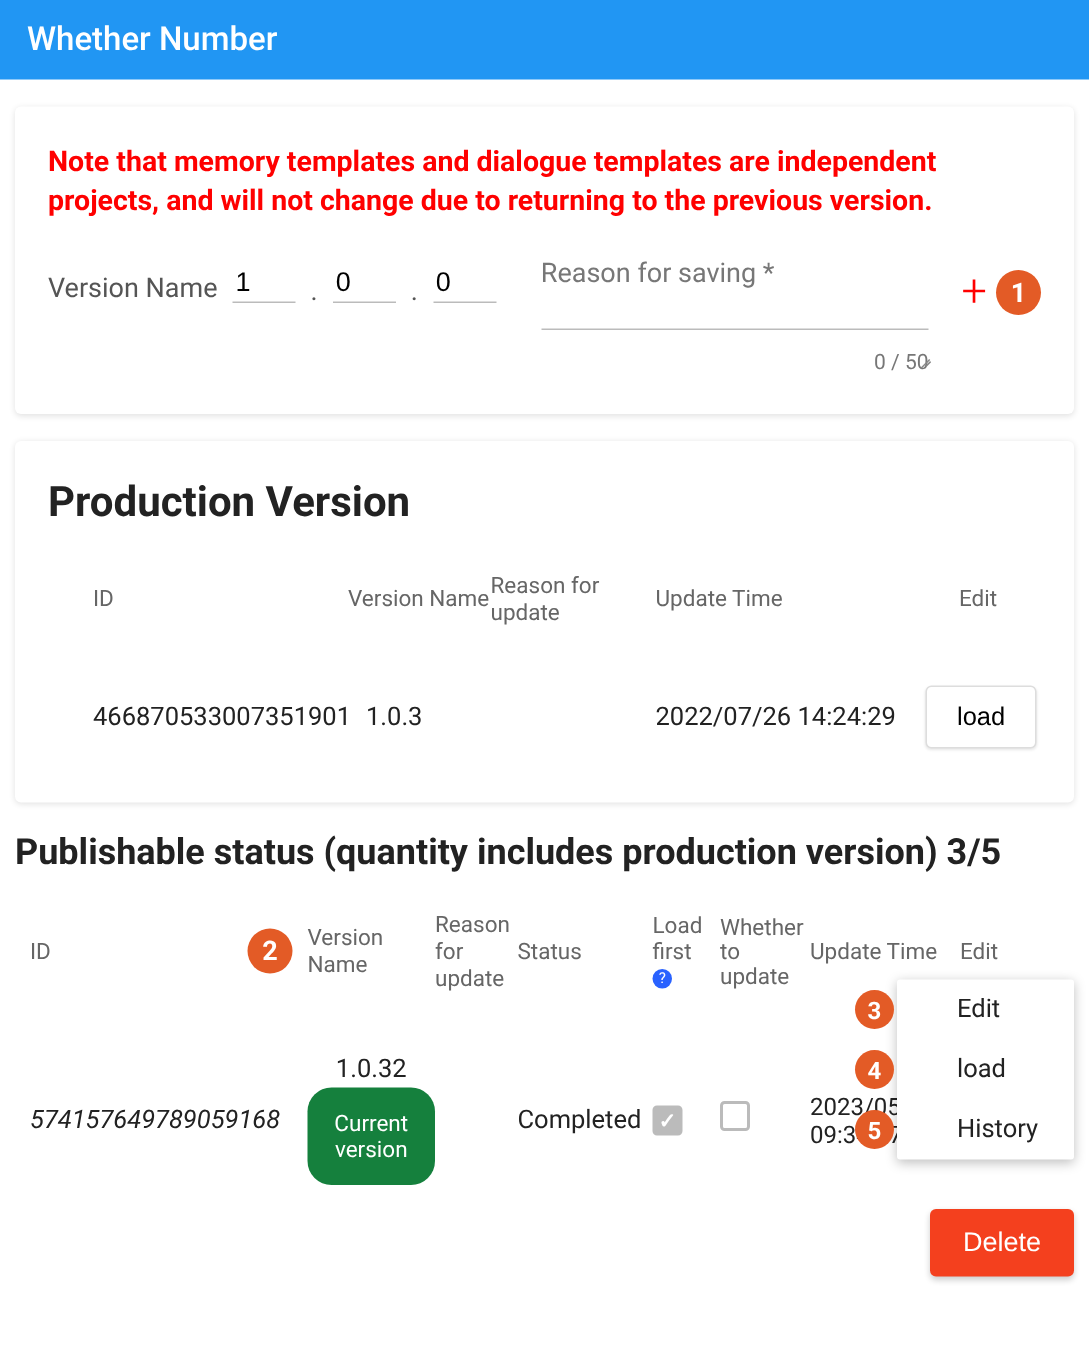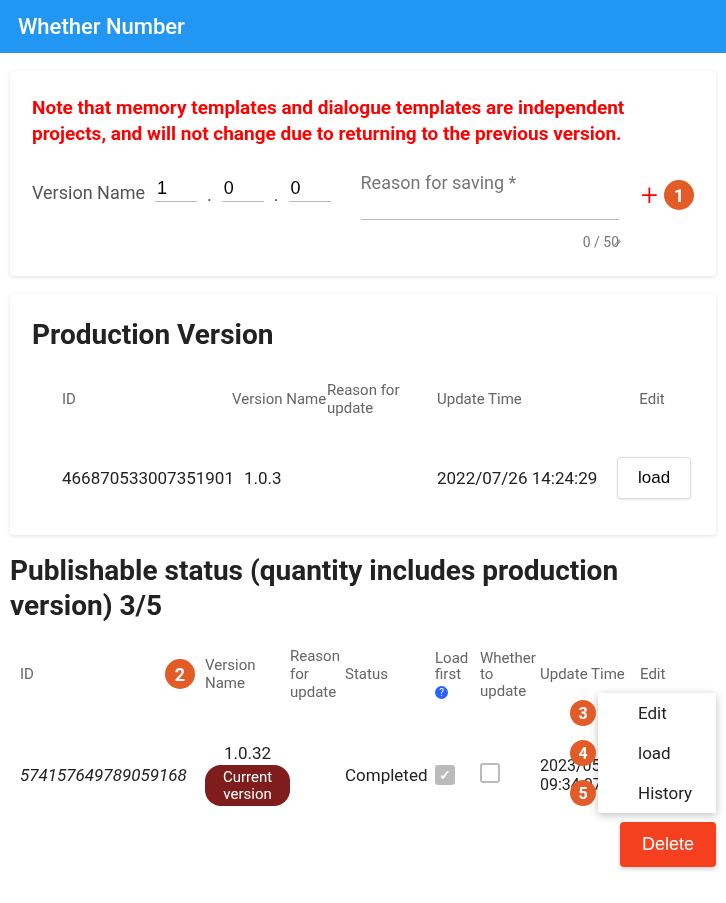--- a/index.html
+++ b/index.html
@@ -27,36 +27,36 @@
 .prod-head, .prod-row { display: flex; align-items: center; padding: 10px 0; }
 .prod-head { color: #666; font-size: 15px; border-bottom: 0; margin-bottom: 20px; }
 .col-id { width: 200px; padding-left: 30px; }
 .col-vn { width: 95px; }
 .col-reason { width: 110px; }
 .col-time { width: 180px; }
 .col-edit { width: 70px; text-align: center; }
 .prod-row { font-size: 17px; color: #222; }
 .load-btn { border: 1px solid #ddd; background: #fff; border-radius: 4px; padding: 10px 20px; font-size: 17px; cursor: pointer; box-shadow: 0 1px 2px rgba(0,0,0,0.1); }
 .pub-block { margin: 18px 10px 0 10px; }
-.pub-title { font-size: 28px; font-weight: 700; line-height: 1.25; margin-bottom: 18px; }
+.pub-title { font-size: 24px; font-weight: 700; line-height: 1.25; margin-bottom: 18px; }
 .pub-head { display: flex; align-items: center; color: #666; font-size: 15px; padding: 6px 0 12px 0; position: relative; }
 .pc-id { width: 155px; padding-left: 10px; }
 .pc-badge2 { width: 40px; display: flex; align-items: center; }
 .pc-vn { width: 85px; }
 .pc-reason { width: 55px; }
 .pc-status { width: 90px; }
 .pc-loadfirst { width: 45px; line-height: 1.1; }
 .pc-publish { width: 60px; line-height: 1.1; }
 .pc-time { width: 100px; }
 .pc-edit { width: 40px; }
 .help-icon { display: inline-block; width: 13px; height: 13px; border-radius: 50%; background: #2962ff; color: #fff; font-size: 10px; text-align: center; line-height: 13px; margin-top: 2px; }
 .pub-row { display: flex; align-items: center; font-size: 17px; padding: 30px 0 10px 0; position: relative; }
 .pr-id { width: 195px; padding-left: 10px; font-style: italic; }
 .pr-vn { width: 85px; text-align: center; }
-.chip { display: inline-block; background: #7f1d1d; color: #fff; border-radius: 16px; padding: 4px 10px; font-size: 15px; line-height: 1.1; text-align: center; margin-top: 2px; }
+.chip { display: inline-block; background: #15803d; color: #fff; border-radius: 16px; padding: 16px 10px; font-size: 15px; line-height: 1.1; text-align: center; margin-top: 2px; }
 .pr-reason { width: 55px; }
 .pr-status { width: 90px; }
 .checkbox { width: 20px; height: 20px; border: 2px solid #bbb; border-radius: 3px; display: inline-flex; align-items: center; justify-content: center; }
 .checkbox.checked { background: #bbb; border-color: #bbb; }
 .checkbox.checked::after { content: "✓"; color: #fff; font-size: 14px; font-weight: 700; }
 .pr-loadfirst { width: 45px; }
 .pr-publish { width: 60px; }
 .pr-time { width: 95px; font-size: 16px; }
 .menu { position: absolute; right: 0; top: -20px; background: #fff; box-shadow: 0 2px 8px rgba(0,0,0,0.25); border-radius: 2px; width: 118px; }
 .menu-item { display: flex; align-items: center; gap: 10px; padding: 10px 12px; font-size: 17px; cursor: pointer; position: relative; }

